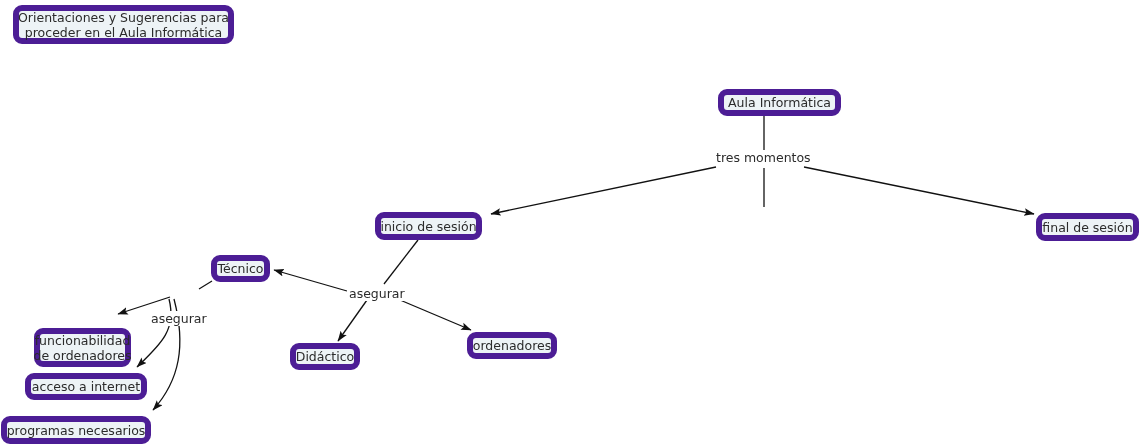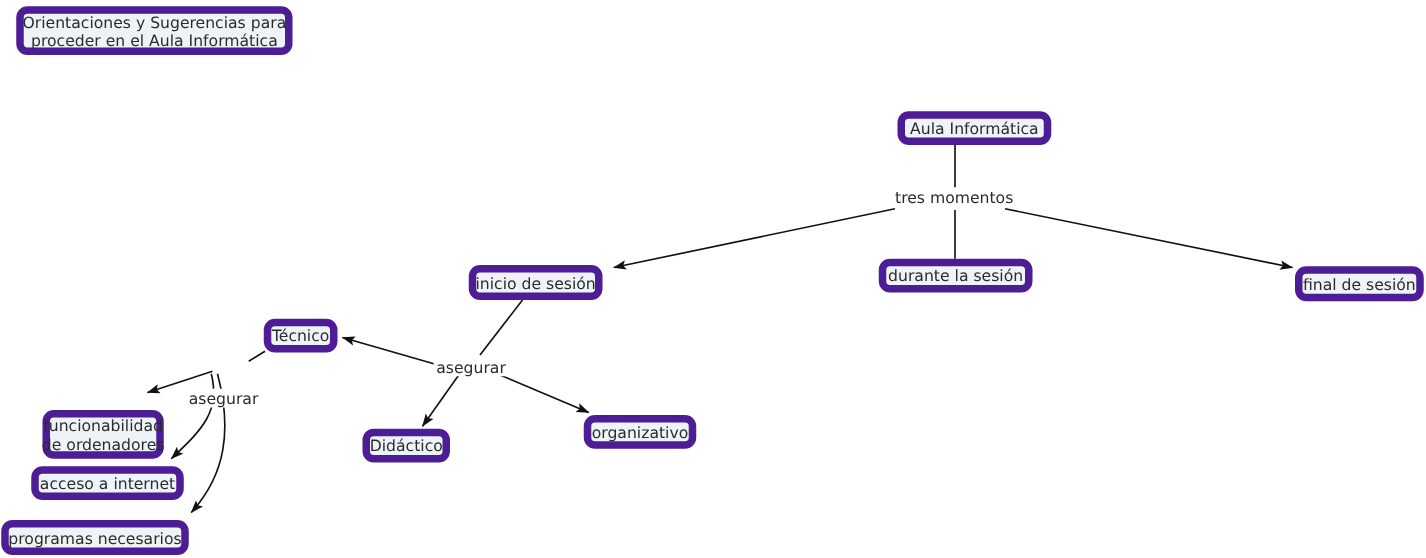--- a/index.html
+++ b/index.html
@@ -86,29 +86,28 @@
     <path d="M174,299 C186,345 180,380 153,410" fill="none" stroke="#111111" stroke-width="1.3" marker-end="url(#arrowhead)"></path>
   </svg>
 
   <div class="node" style="left:13px; top:5px; width:221px; height:39px;">Orientaciones y Sugerencias para
 proceder en el Aula Informática</div>
 
   <div class="node" style="left:702px; top:89px; width:123px; height:27px;margin-left:16px;">Aula Informática</div>
 
   <div class="node" style="left:375px; top:212px; width:107px; height:28px;">inicio de sesión</div>
 
-  <div class="node" style="left:703px; top:207px; width:123px; height:27px;">durante la sesión</div>
 
   <div class="node" style="left:1036px; top:213px; width:103px; height:28px;">final de sesión</div>
 
   <div class="node" style="left:211px; top:255px; width:59px; height:27px;">Técnico</div>
 
   <div class="node" style="left:290px; top:343px; width:70px; height:27px;">Didáctico</div>
 
-  <div class="node" style="left:467px; top:332px; width:90px; height:27px;">organizativo</div>
+  <div class="node" style="left:467px; top:332px; width:90px; height:27px;">ordenadores</div>
 
   <div class="node" style="left:34px; top:328px; width:97px; height:39px;">funcionabilidad
 de ordenadores</div>
 
   <div class="node" style="left:25px; top:373px; width:122px; height:27px;">acceso a internet</div>
 
   <div class="node" style="left:1px; top:416px; width:150px; height:28px;">programas necesarios</div>
 
   <div class="linklabel" style="left:714px; top:150px;">tres momentos</div>
 

